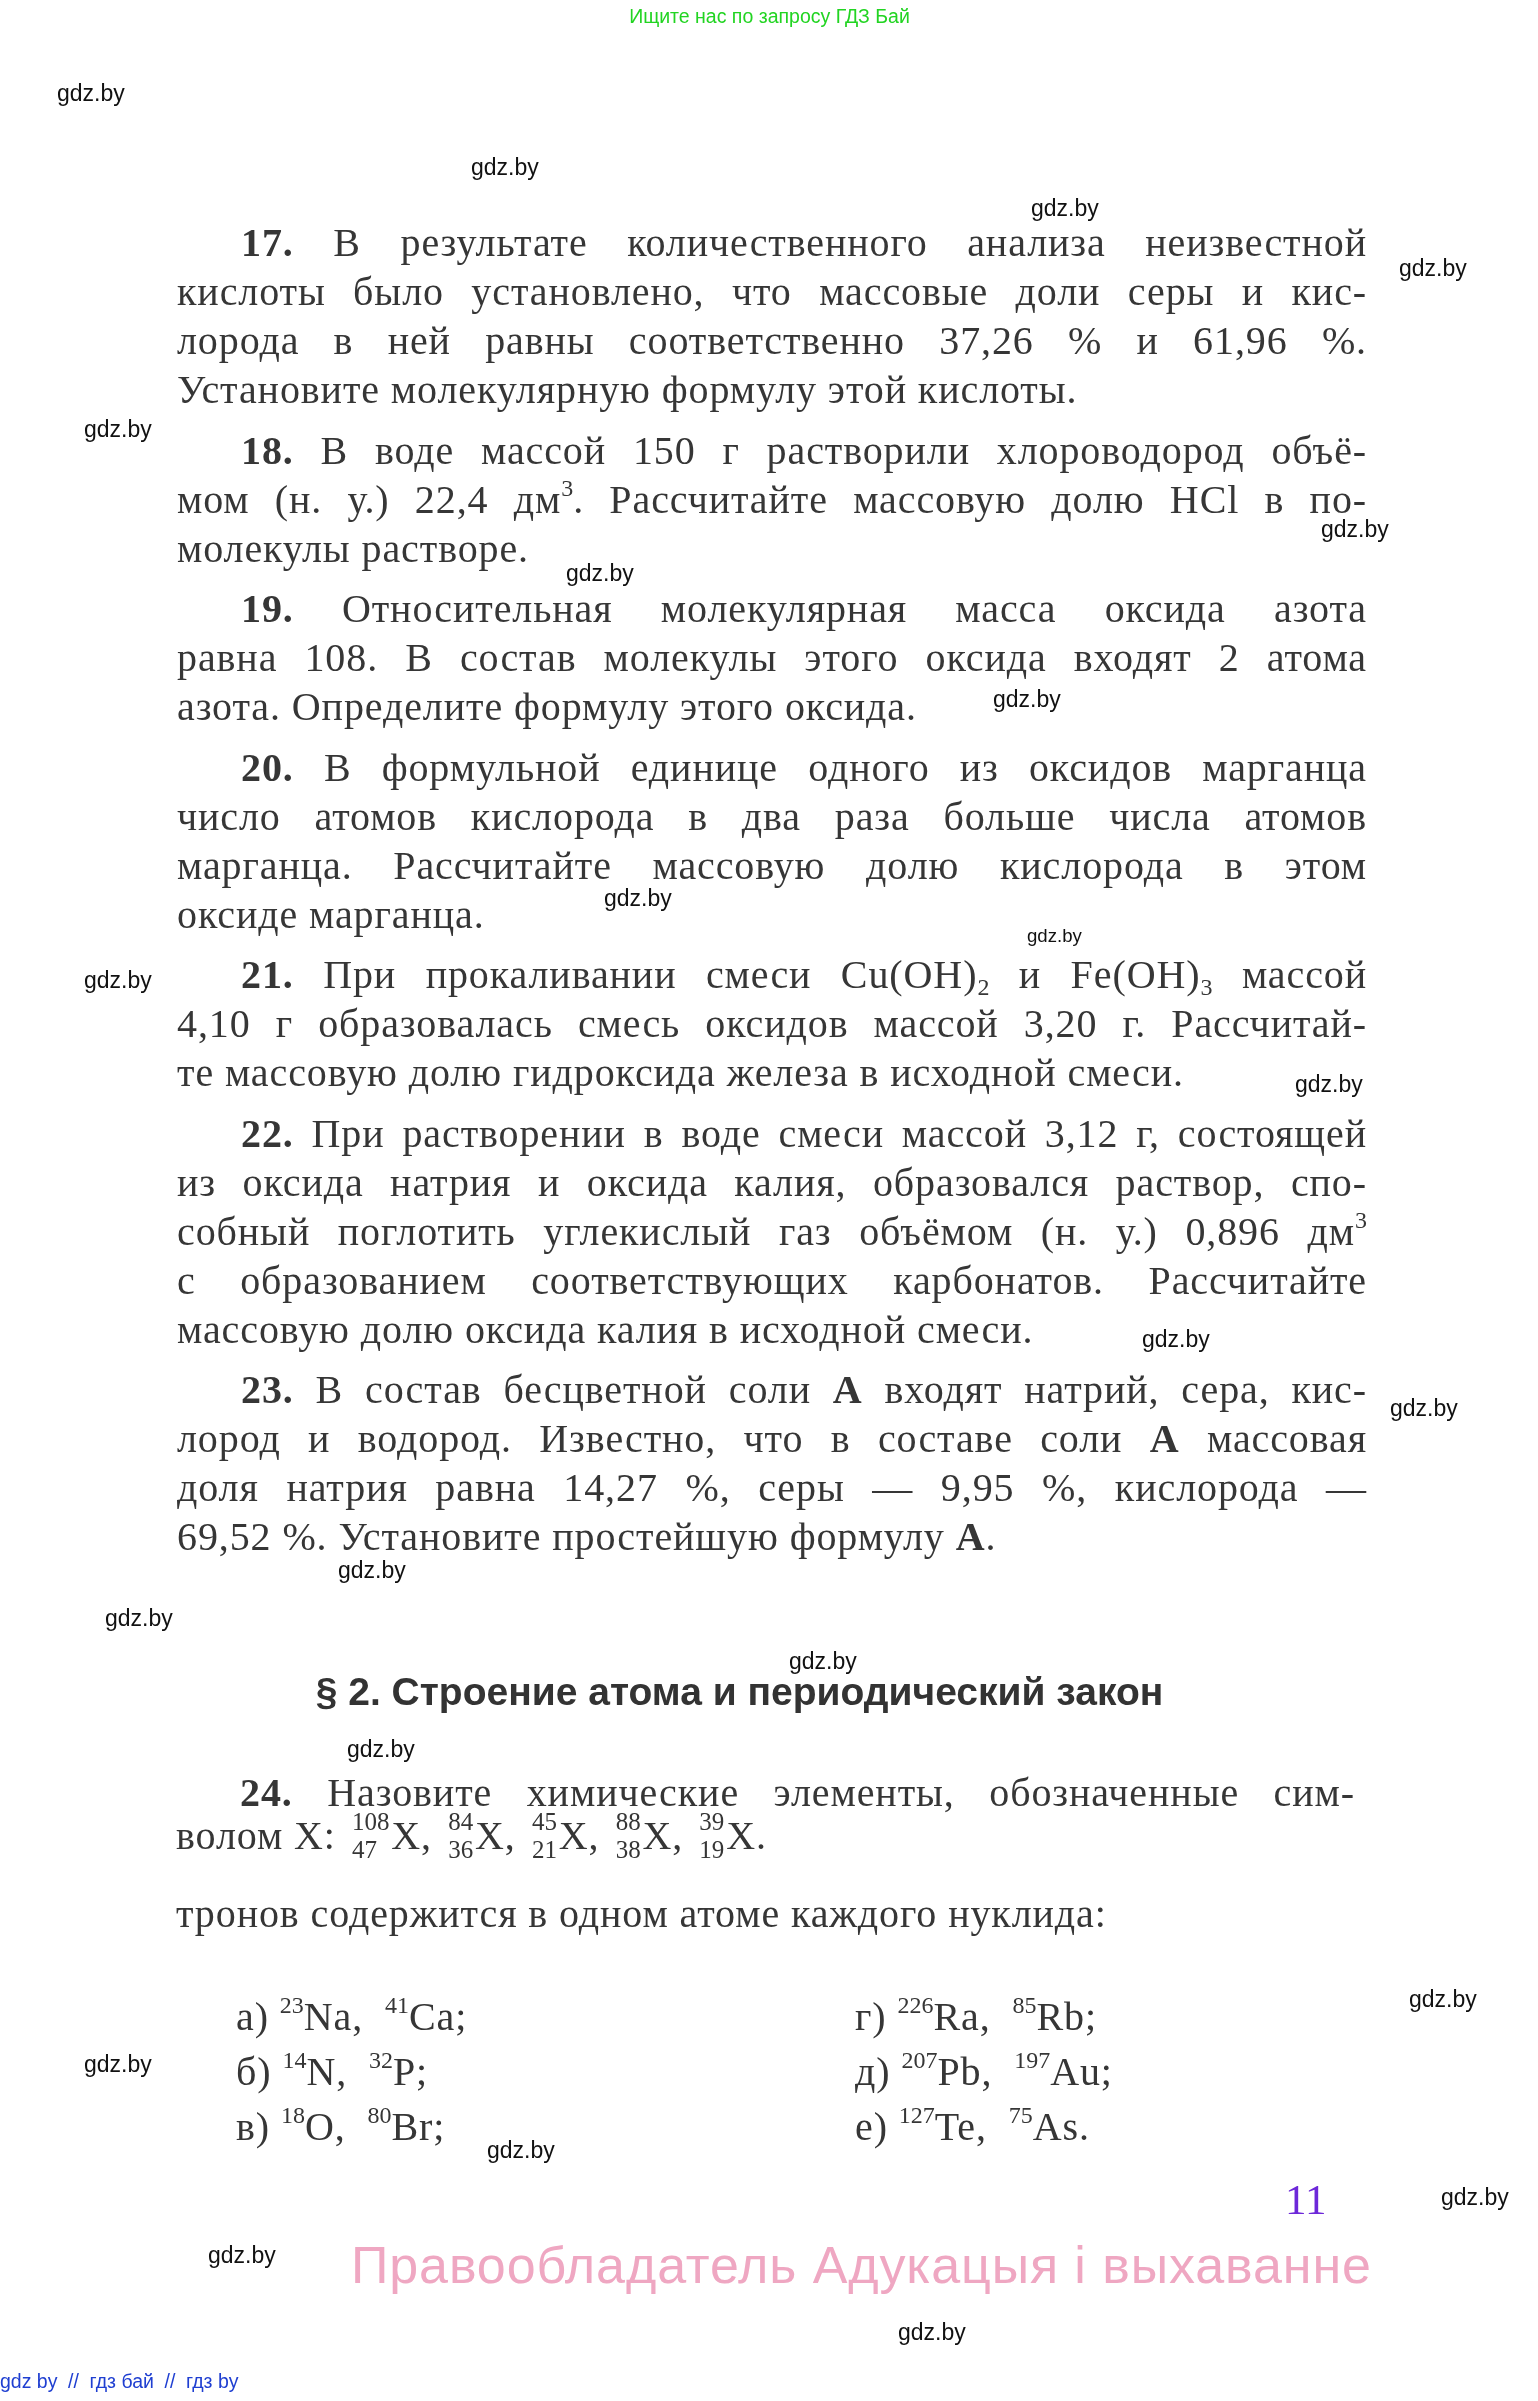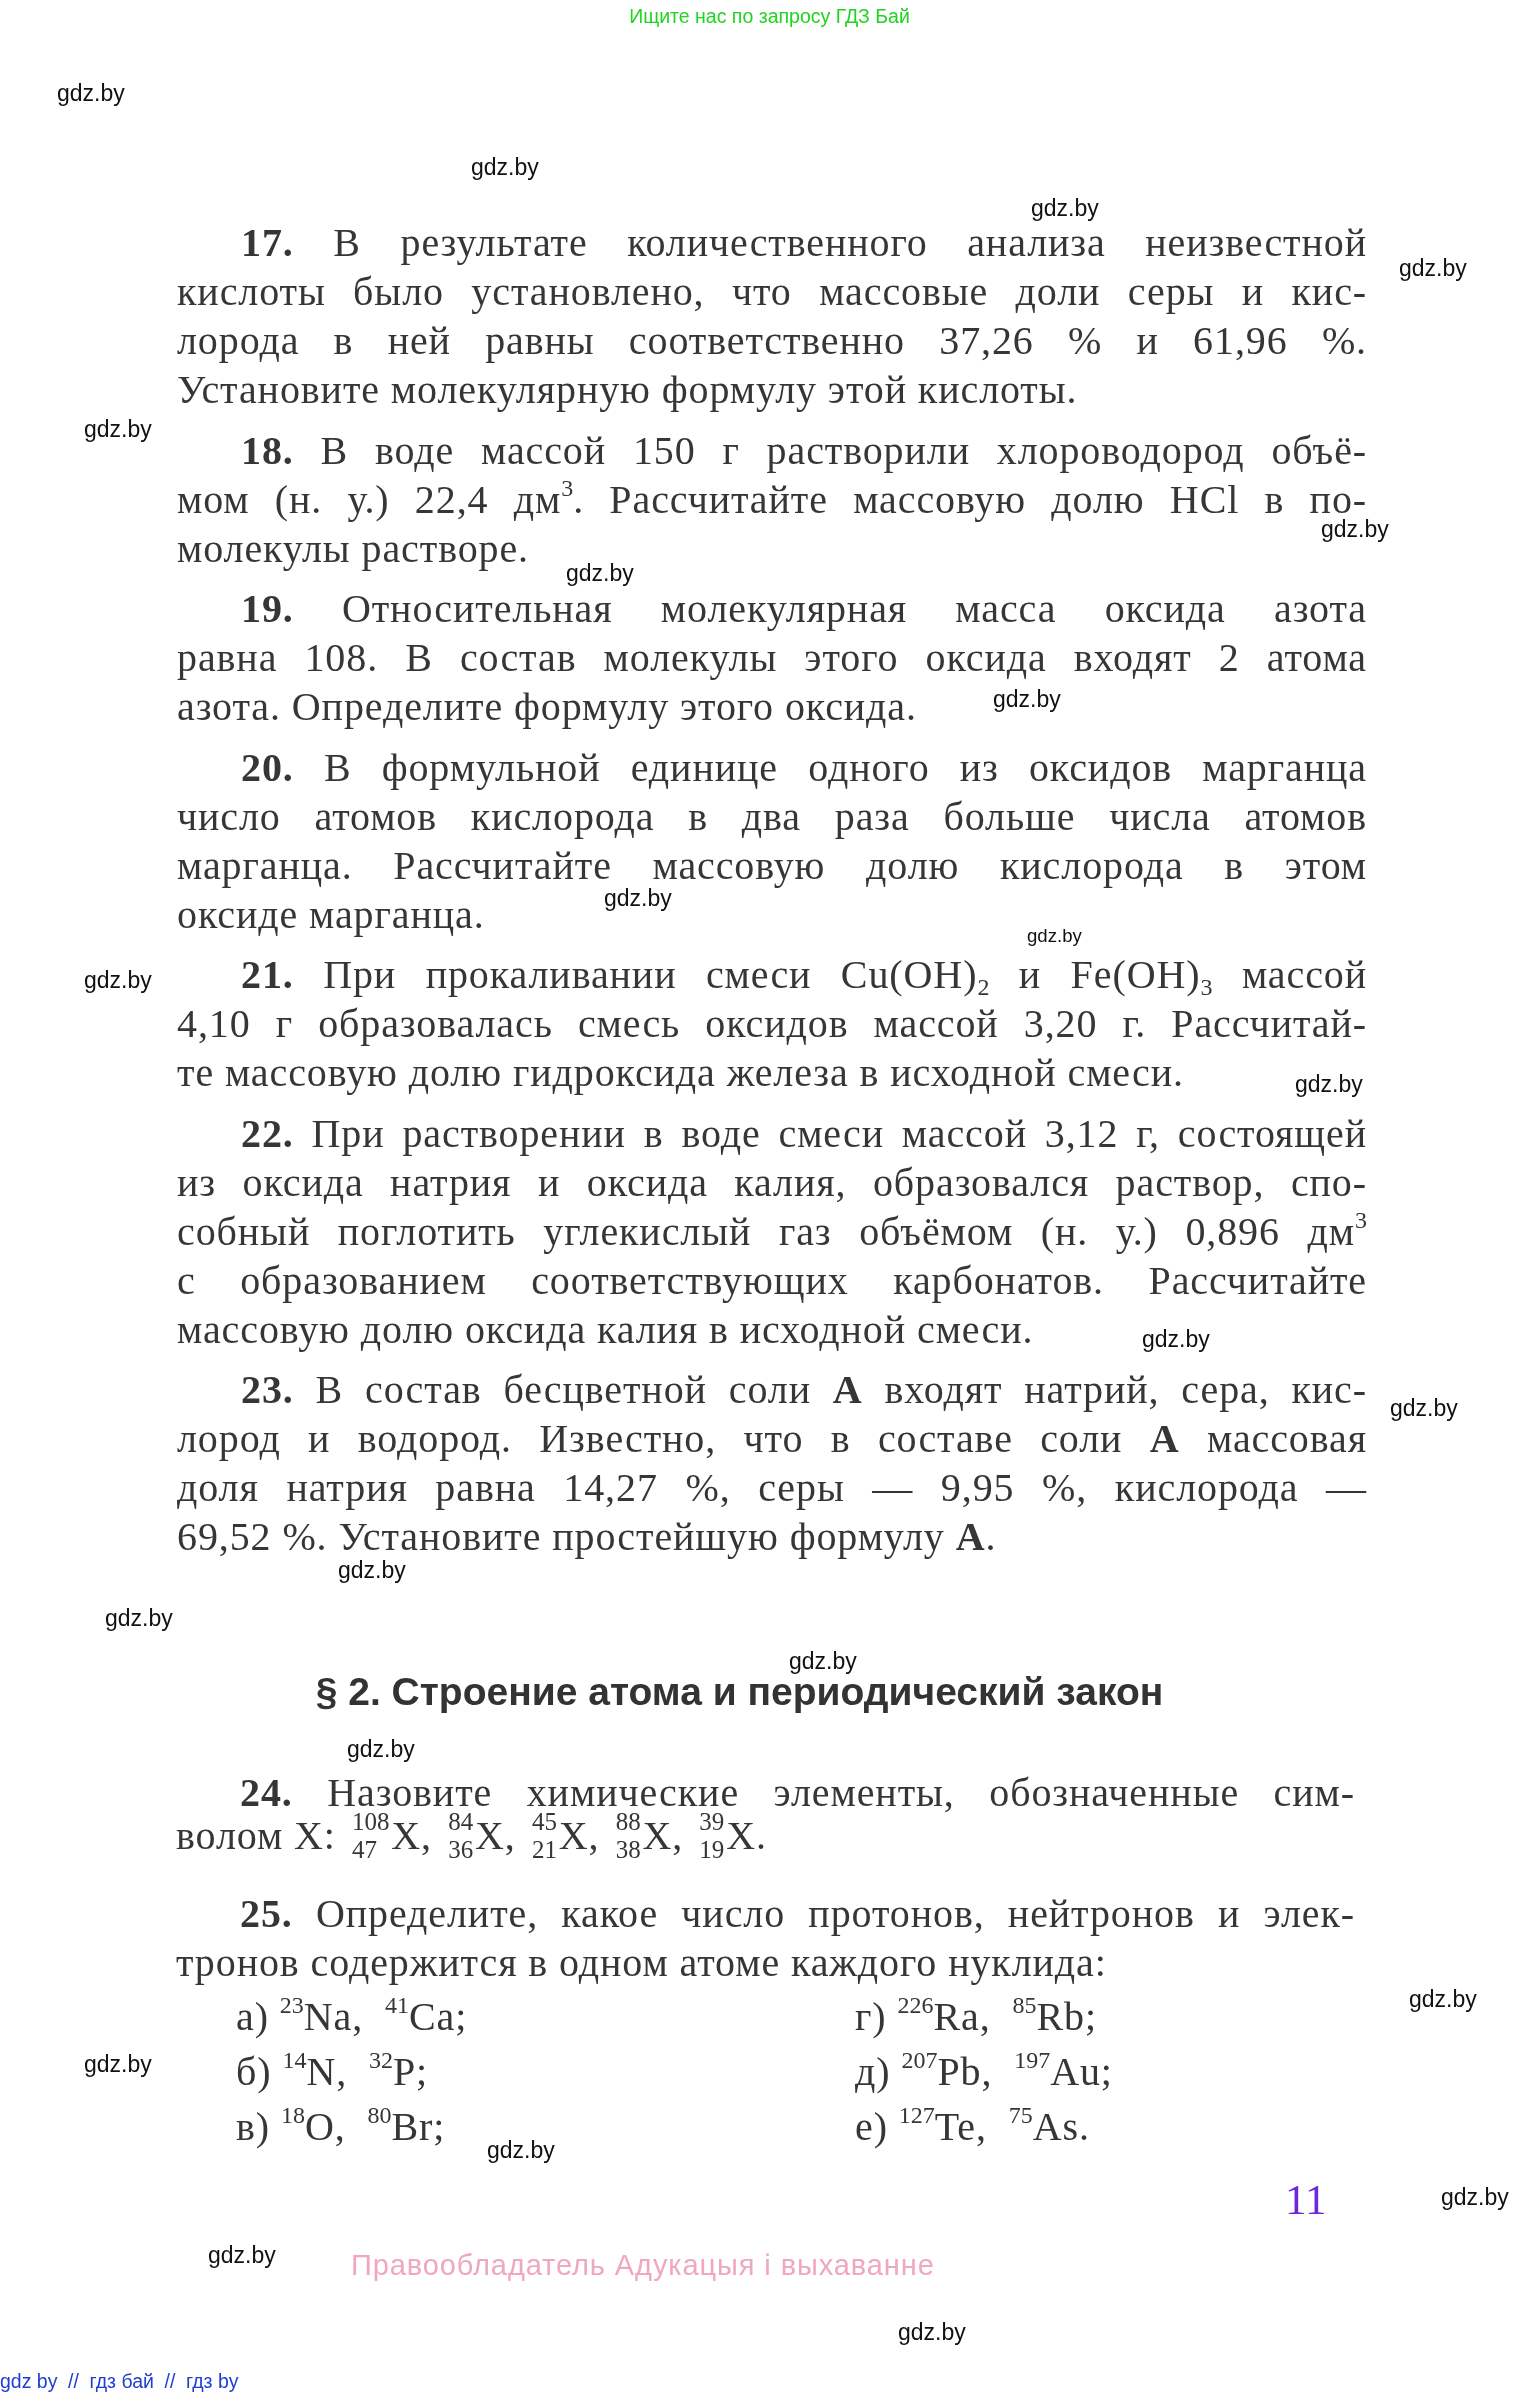--- a/index.html
+++ b/index.html
@@ -51,21 +51,21 @@
 
   .item {
     position: absolute; height: 55px; line-height: 55px; white-space: nowrap;
   }
   .pagenum {
     position: absolute; left: 1285px; top: 2178px;
     font-family: "Liberation Serif", serif; font-size: 43px; line-height: 43px; color: #6d28d9;
   }
   .copyright {
     position: absolute; left: 351px; top: 2244px; white-space: nowrap;
-    font-family: "Liberation Sans", sans-serif; font-size: 29px; line-height: 43px;
+    font-family: "Liberation Sans", sans-serif; font-size: 52px; line-height: 43px;
     letter-spacing: 0.9px; color: #efa7c2;
   }
   .footer {
     position: absolute; left: 0; top: 2371px; width: 1539px; text-align: left;
     font-family: "Liberation Sans", sans-serif; font-size: 19.5px; line-height: 21px;
     color: #1f3fd1; white-space: nowrap;
   }
   .footer .sep { margin: 0 10.6px; }
   .footer a { color: #1f3fd1; text-decoration: none; }
 </style>
@@ -125,21 +125,20 @@
 </div>
 
 <div class="heading">§ 2. Строение атома и периодический закон</div>
 
 <div class="p24 serif">
   <div class="ln first"><span class="num">24.</span> <span>Назовите химические элементы, обозначенные сим-</span></div>
   <div class="ln last nucline"><span>волом X:</span> <span><span class="nuc-stack"><span>108</span><span>47</span></span><span>X</span><span>,</span></span> <span><span class="nuc-stack"><span>84</span><span>36</span></span><span>X</span><span>,</span></span> <span><span class="nuc-stack"><span>45</span><span>21</span></span><span>X</span><span>,</span></span> <span><span class="nuc-stack"><span>88</span><span>38</span></span><span>X</span><span>,</span></span> <span><span class="nuc-stack"><span>39</span><span>19</span></span><span>X</span><span>.</span></span></div>
 </div>
 
 <div class="p25 serif">
-  <div class="ln first"><span class="num">25.</span> <span>Определите, какое число протонов, нейтронов и элек-</span></div>
   <div class="ln last">тронов содержится в одном атоме каждого нуклида:</div>
 </div>
 
 <div class="item serif" style="left:196px; top:1989px;"><span>а)</span> <span class="sup">23</span><span>Na</span><span>,</span>&nbsp; <span class="sup">41</span><span>Ca</span><span>;</span></div>
 
 <div class="item serif" style="left:196px; top:2044px;"><span>б)</span> <span class="sup">14</span><span>N</span><span>,</span>&nbsp; <span class="sup">32</span><span>P</span><span>;</span></div>
 
 <div class="item serif" style="left:196px; top:2099px;"><span>в)</span> <span class="sup">18</span><span>O</span><span>,</span>&nbsp; <span class="sup">80</span><span>Br</span><span>;</span></div>
 
 <div class="item serif" style="left:815px; top:1989px;"><span>г)</span> <span class="sup">226</span><span>Ra</span><span>,</span>&nbsp; <span class="sup">85</span><span>Rb</span><span>;</span></div>

